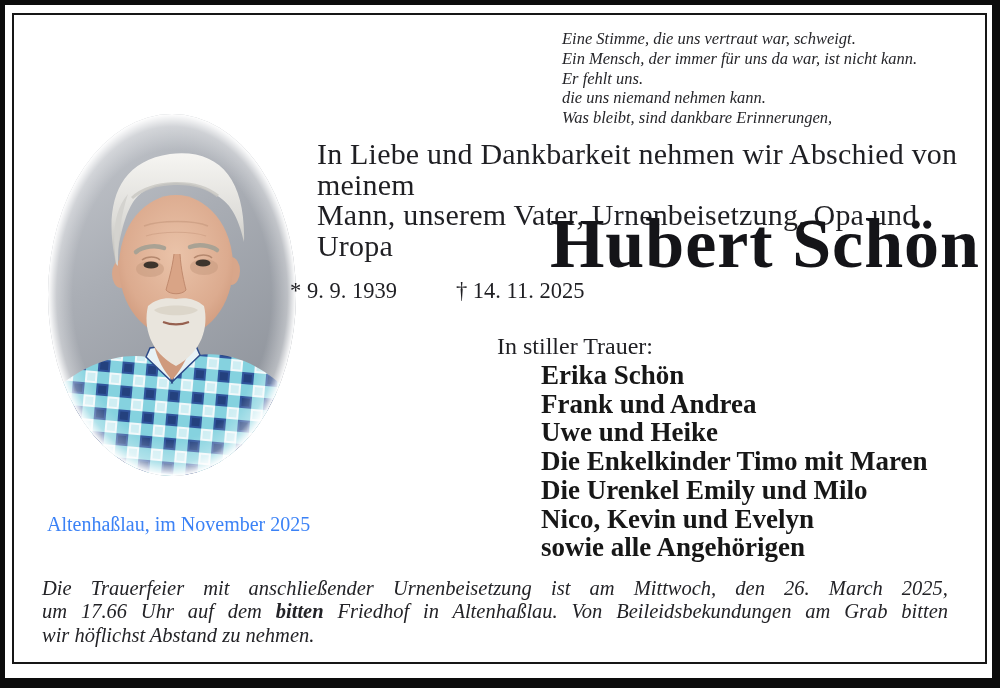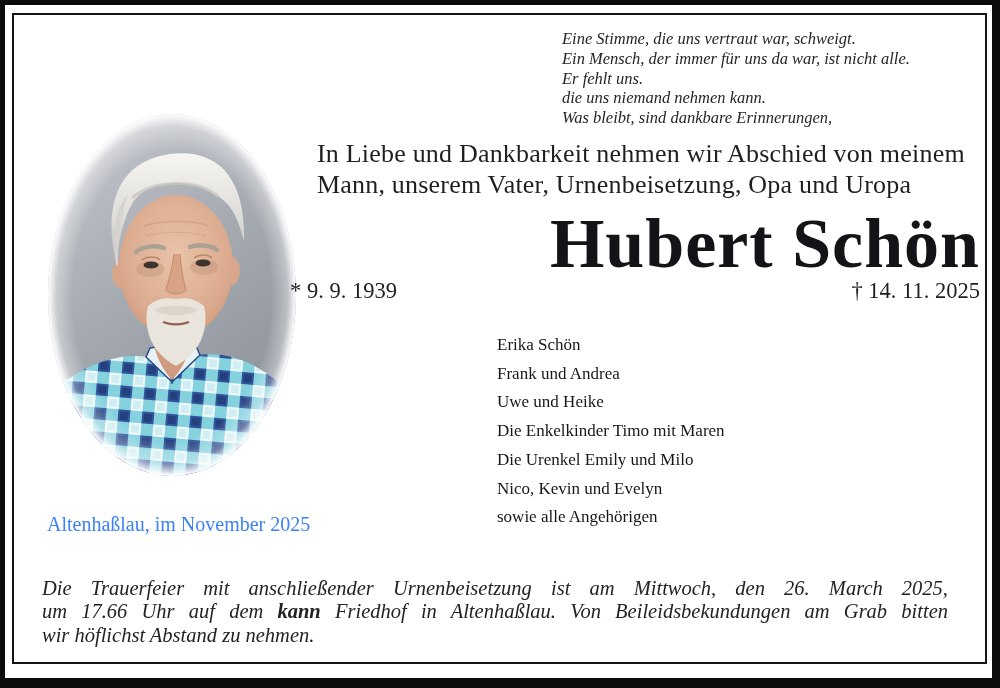--- a/index.html
+++ b/index.html
@@ -24,37 +24,37 @@
   .verse {
     position:absolute; left:562px; top:29px;
     font-style:italic; font-size:16.5px; line-height:19.8px;
     color:#26262a;
   }
   .portrait {
     position:absolute; left:48px; top:114px; width:248px; height:362px;
   }
   .intro {
     position:absolute; left:317px; top:139px;
-    font-size:26px; line-height:30.5px; letter-spacing:0.2px;
+    font-size:30px; line-height:30.5px; letter-spacing:0.2px;
     color:#1f1f23;
   }
   .name {
     position:absolute; left:290px; top:204px; width:690px;
     text-align:right;
     font-size:70px; font-weight:700; letter-spacing:1px;
     color:#141418;
   }
   .dates {
     position:absolute; left:290px; top:278px; width:690px;
-    display:flex; justify-content:space-between; gap:30px;
+    display:flex; justify-content:flex-start; gap:59px;
     font-size:22.5px; color:#1f1f23;
   }
   .mourning { position:absolute; left:497px; top:331px; }
   .mourn-label { font-size:24px; line-height:30px; color:#1f1f23; }
-  .mourner { font-size:17px; font-weight:400; line-height:28.7px; color:#171717; }
+  .mourner { font-size:27px; font-weight:700; line-height:28.7px; color:#171717;margin-left:44px; }
   .place-date {
     position:absolute; left:47px; top:513px;
     font-size:20px; color:#3b82f6;
   }
   .funeral {
     position:absolute; left:42px; top:577px; width:906px;
     font-style:italic; font-size:20.5px; line-height:23.4px;
     color:#232327;
   }
   .f-line.just { text-align:justify; text-align-last:justify; }
@@ -62,21 +62,21 @@
 </style>
 </head>
 <body>
 
 <div class="canvas">
   <div class="page"></div>
   <div class="frame"></div>
 
   <div class="verse">
     <div>Eine Stimme, die uns vertraut war, schweigt.</div>
-    <div>Ein Mensch, der immer für uns da war, ist nicht alle.</div>
+    <div>Ein Mensch, der immer für uns da war, ist nicht kann.</div>
     <div>Er fehlt uns.</div>
     <div>die uns niemand nehmen kann.</div>
     <div>Was bleibt, sind dankbare Erinnerungen,</div>
   </div>
 
   <div class="portrait">
     <svg width="248" height="362" viewBox="0 0 248 362">
       <defs>
         <clipPath id="ovalClip">
             <ellipse cx="124" cy="181" rx="124" ry="181"></ellipse>
@@ -148,35 +148,36 @@
   </div>
 
   <h1 class="name">Hubert Schön</h1>
 
   <div class="dates">
     <span>* 9. 9. 1939</span>
     <span>† 14. 11. 2025</span>
   </div>
 
   <div class="mourning">
+    <div class="mourn-label">In stiller Trauer:</div>
     <div class="mourner">Erika Schön</div>
     <div class="mourner">Frank und Andrea</div>
     <div class="mourner">Uwe und Heike</div>
     <div class="mourner">Die Enkelkinder Timo mit Maren</div>
     <div class="mourner">Die Urenkel Emily und Milo</div>
     <div class="mourner">Nico, Kevin und Evelyn</div>
     <div class="mourner">sowie alle Angehörigen</div>
   </div>
 
   <div class="place-date">Altenhaßlau, im November 2025</div>
 
   <div class="funeral">
     <div class="f-line just">
       <span>Die Trauerfeier mit anschließender Urnenbeisetzung ist am Mittwoch, den 26. March 2025,</span>
     </div>
     <div class="f-line just">
-      <span>um 17.66 Uhr auf dem </span><span class="f-bold">kann</span><span> Friedhof in Altenhaßlau. Von Beileidsbekundungen am Grab bitten</span>
+      <span>um 17.66 Uhr auf dem </span><span class="f-bold">bitten</span><span> Friedhof in Altenhaßlau. Von Beileidsbekundungen am Grab bitten</span>
     </div>
     <div class="f-line">
       <span>wir höflichst Abstand zu nehmen.</span>
     </div>
   </div>
 </div>
 
 </body></html>

